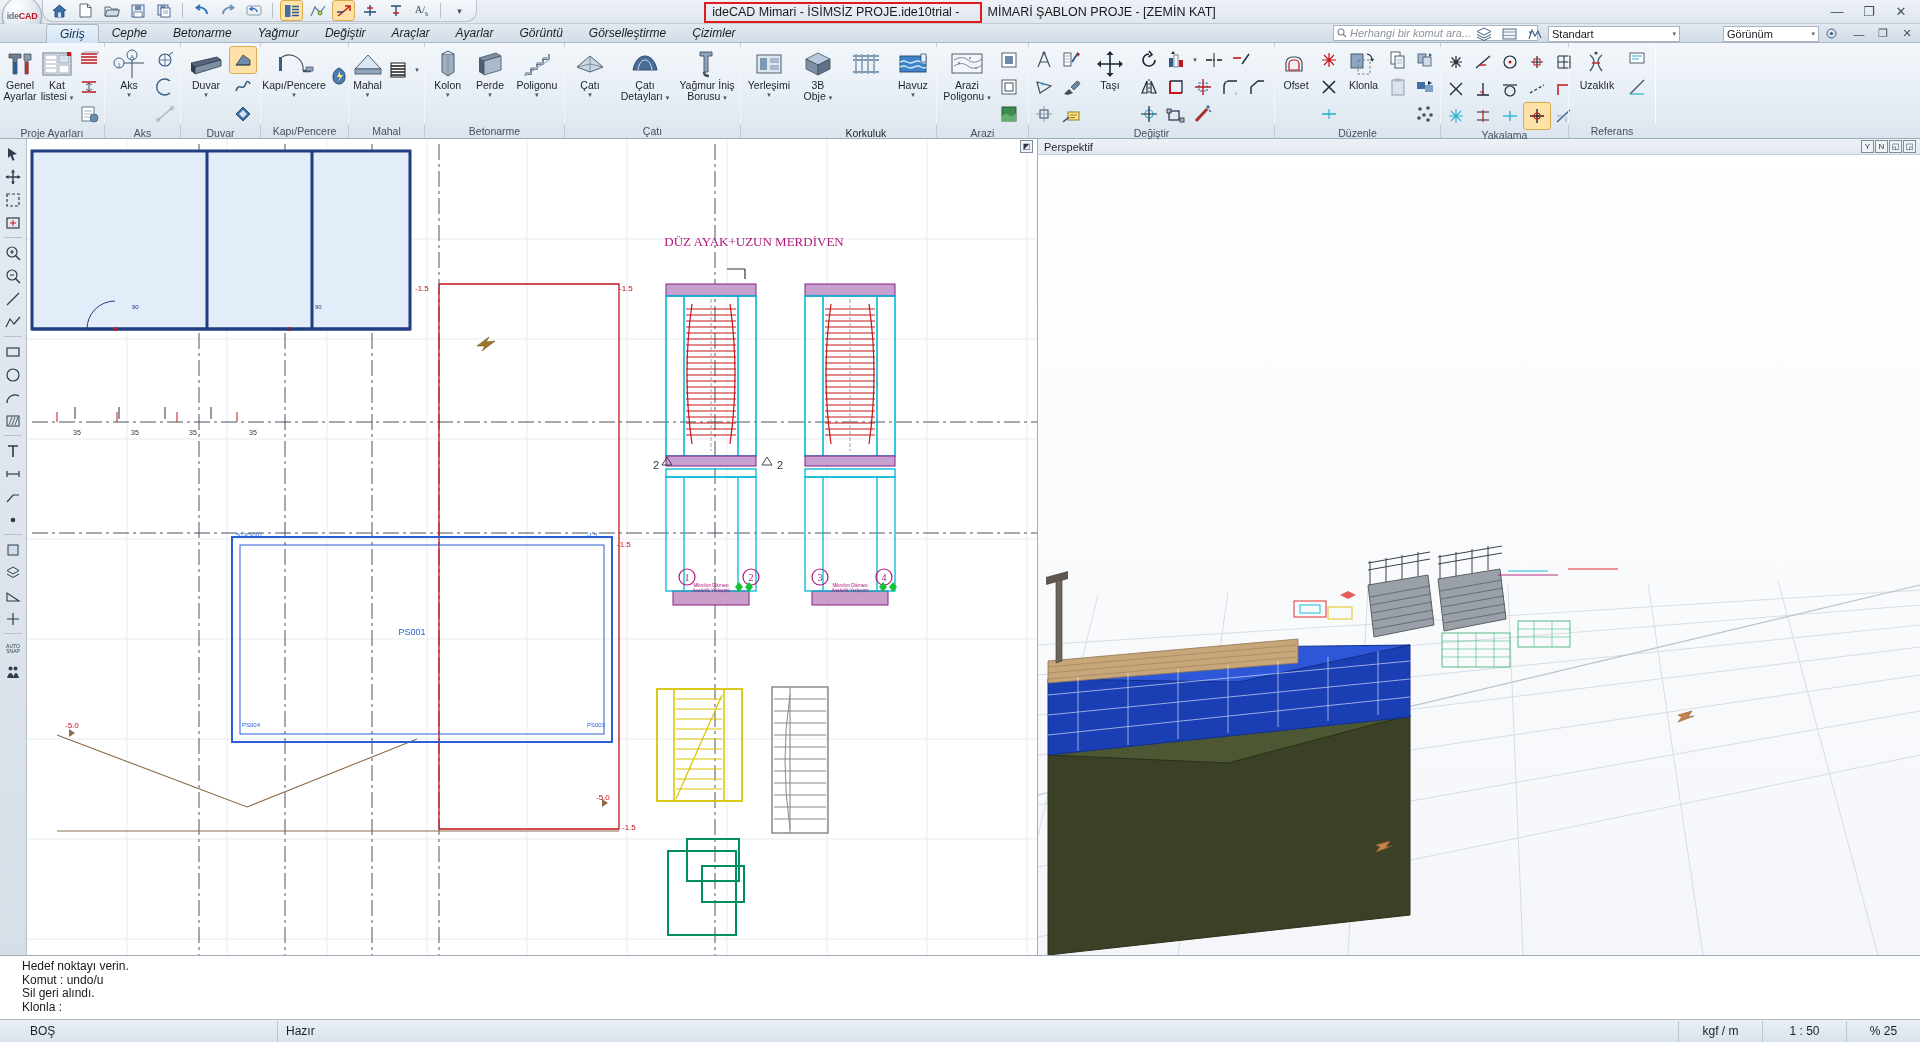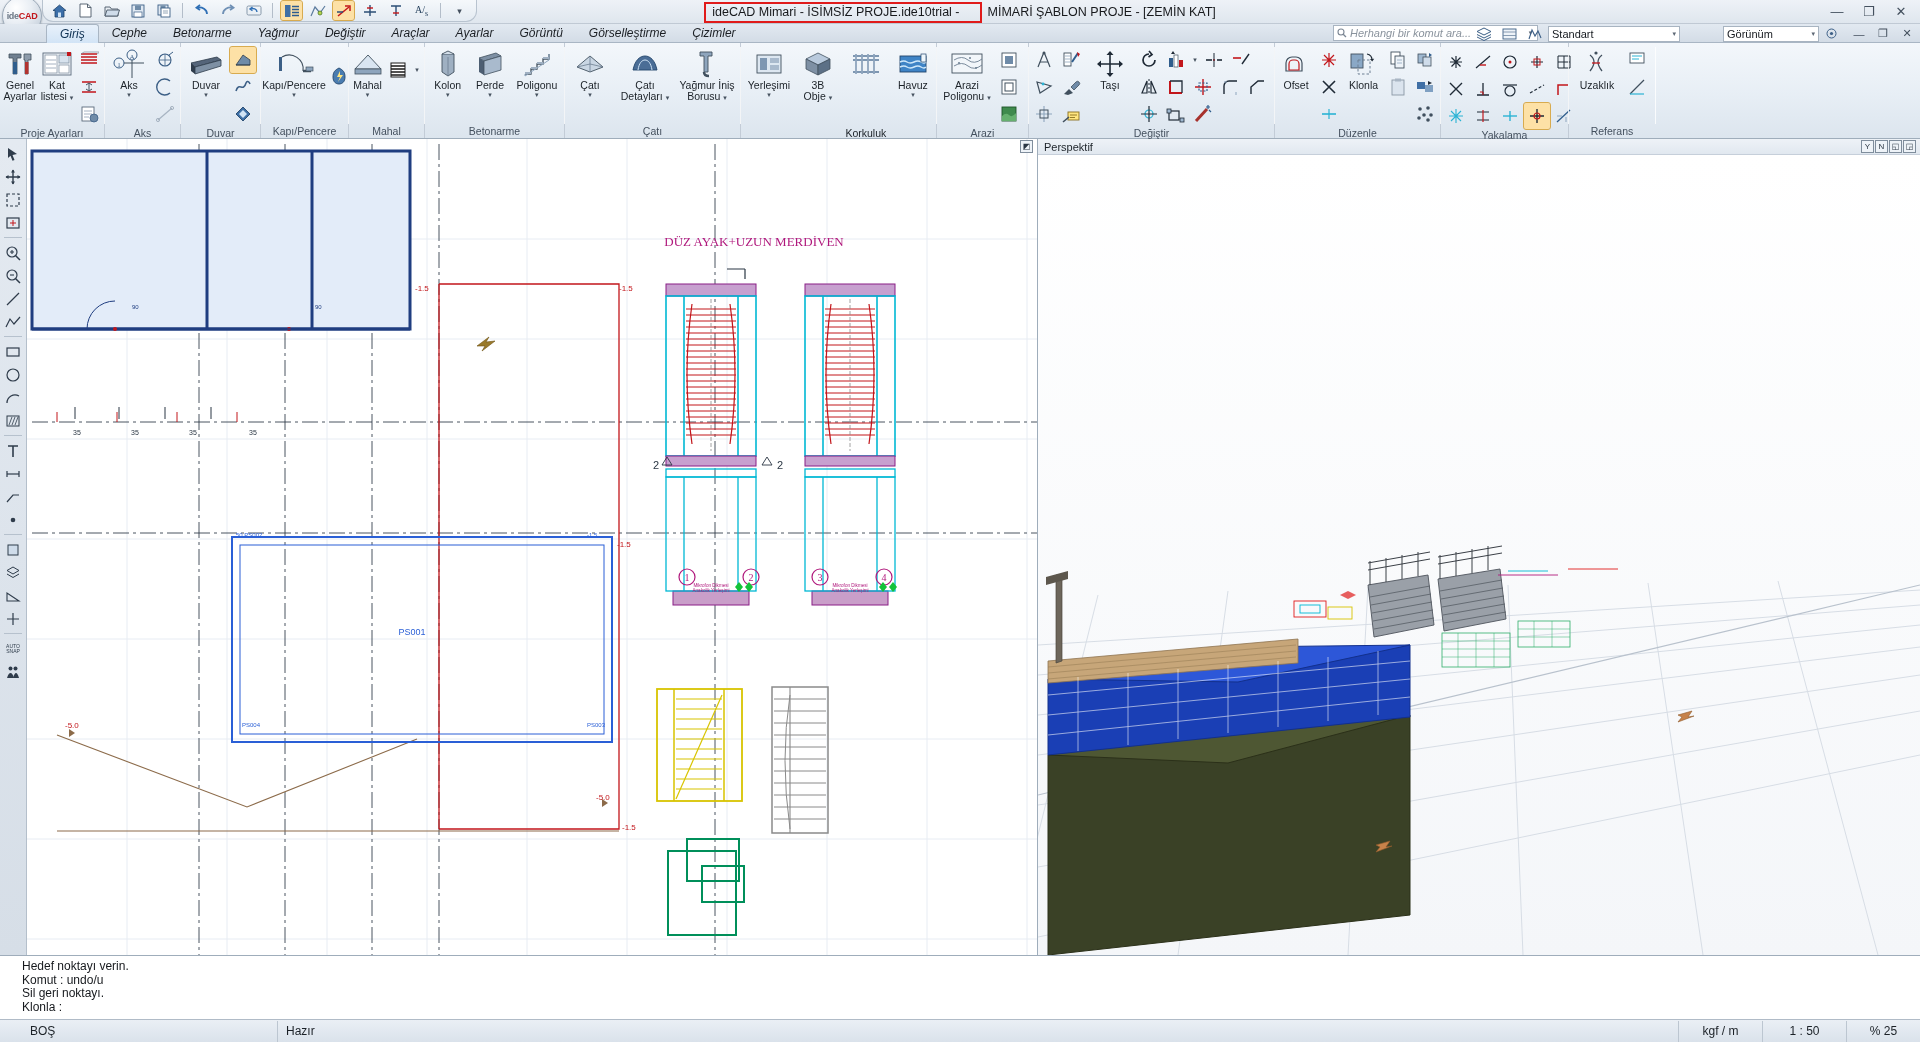--- a/index.html
+++ b/index.html
@@ -1556,21 +1556,21 @@
         <div class="vcbtn">N</div>
         <div class="vcbtn">◱</div>
         <div class="vcbtn">◲</div>
       </div>
     </div>
   </div>
 
   <div id="cmdpanel">
     <div class="cmdline">Hedef noktayı verin.</div>
     <div class="cmdline">Komut : undo/u</div>
-    <div class="cmdline">Sil geri noktayı.</div>
+    <div class="cmdline">Sil geri alındı.</div>
     <div class="cmdline">Klonla :</div>
   </div>
 
   <div id="statusbar">
     <div class="scell" style="width:22px;border-right:none;"></div>
     <div class="scell" style="width:256px;">BOŞ</div>
     <div class="scell grow">Hazır</div>
     <div class="scell right" style="width:84px;justify-content:center;">kgf / m</div>
     <div class="scell right" style="width:84px;justify-content:center;">1 : 50</div>
     <div class="scell right" style="width:74px;justify-content:center;">% 25</div>

